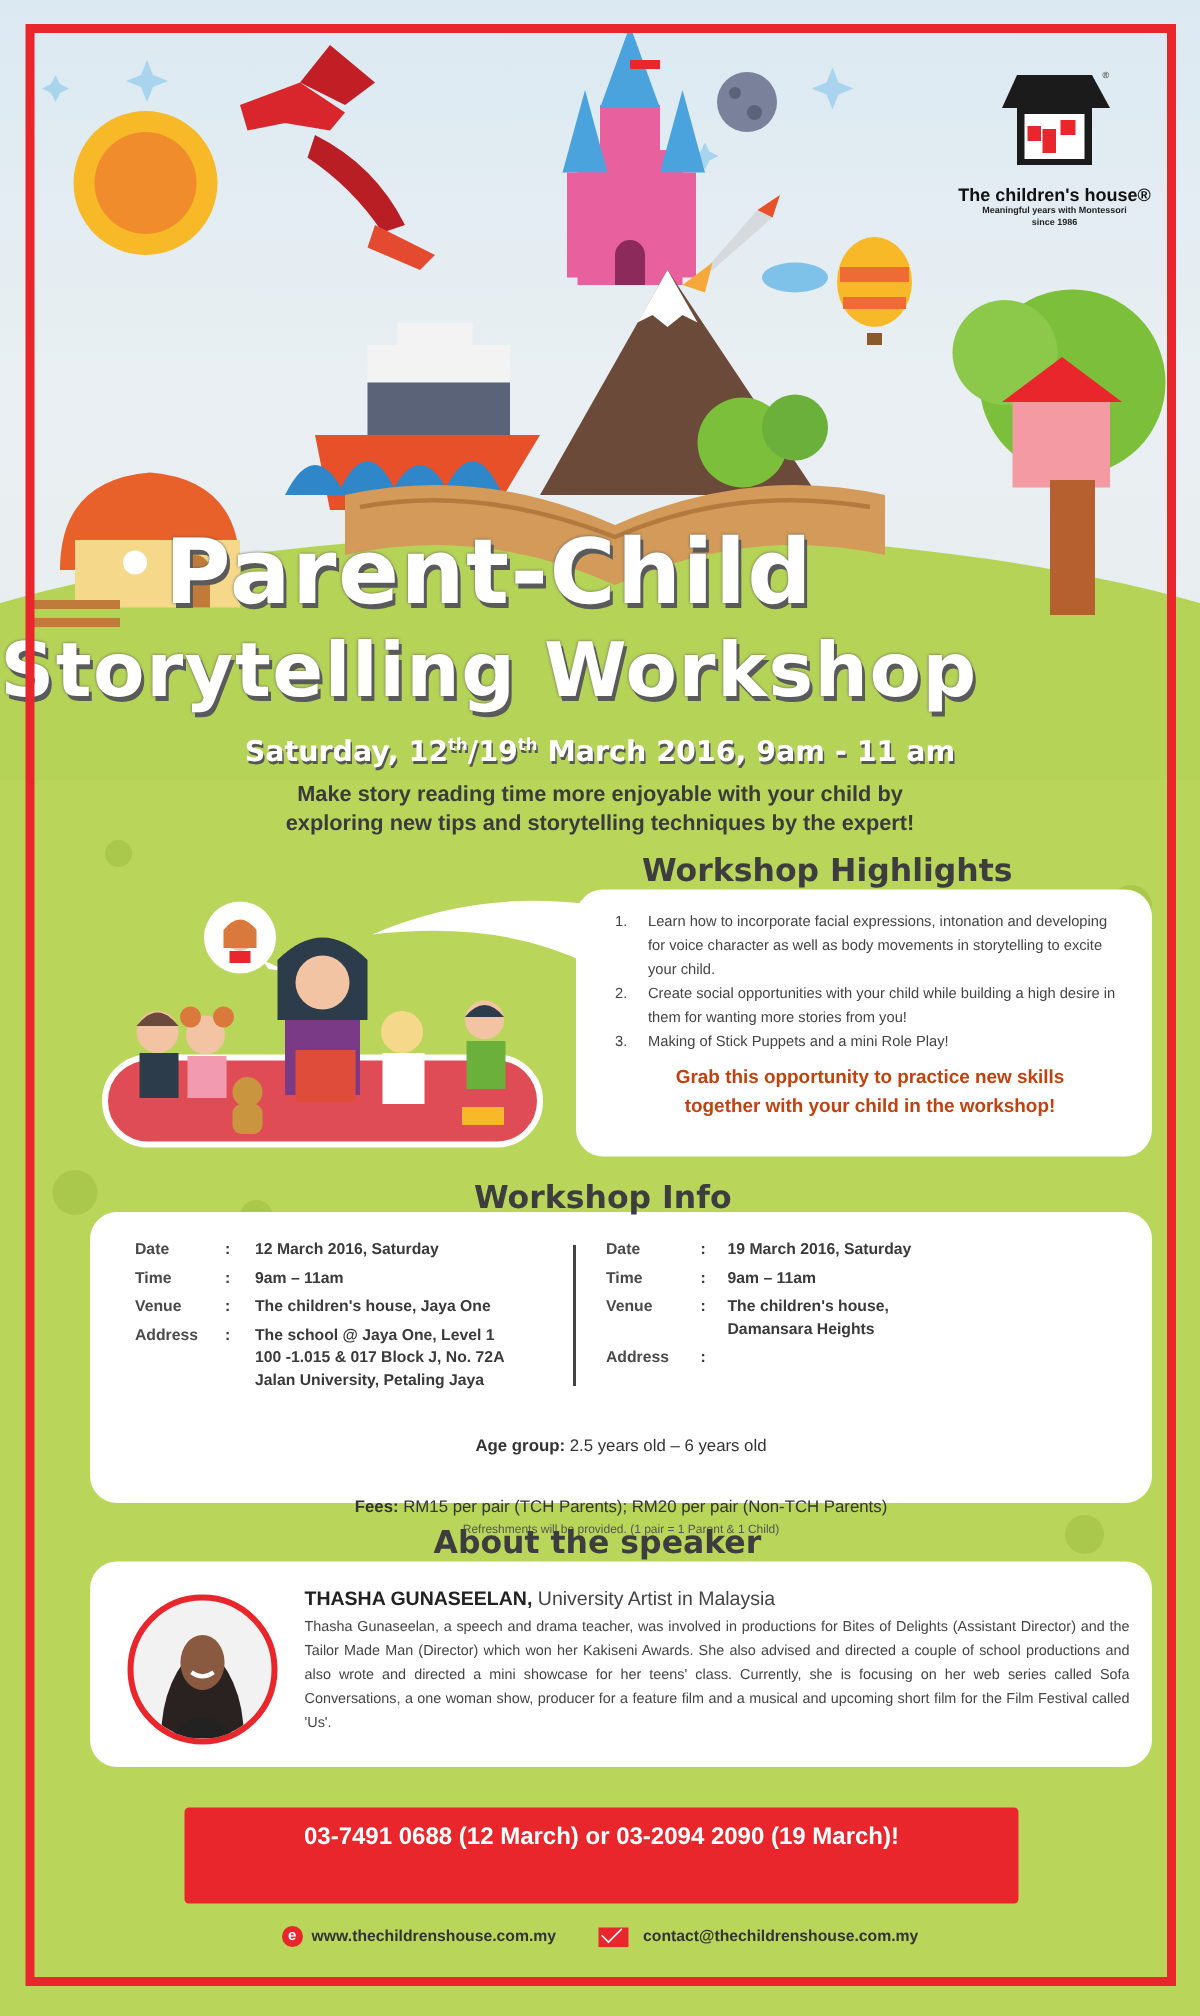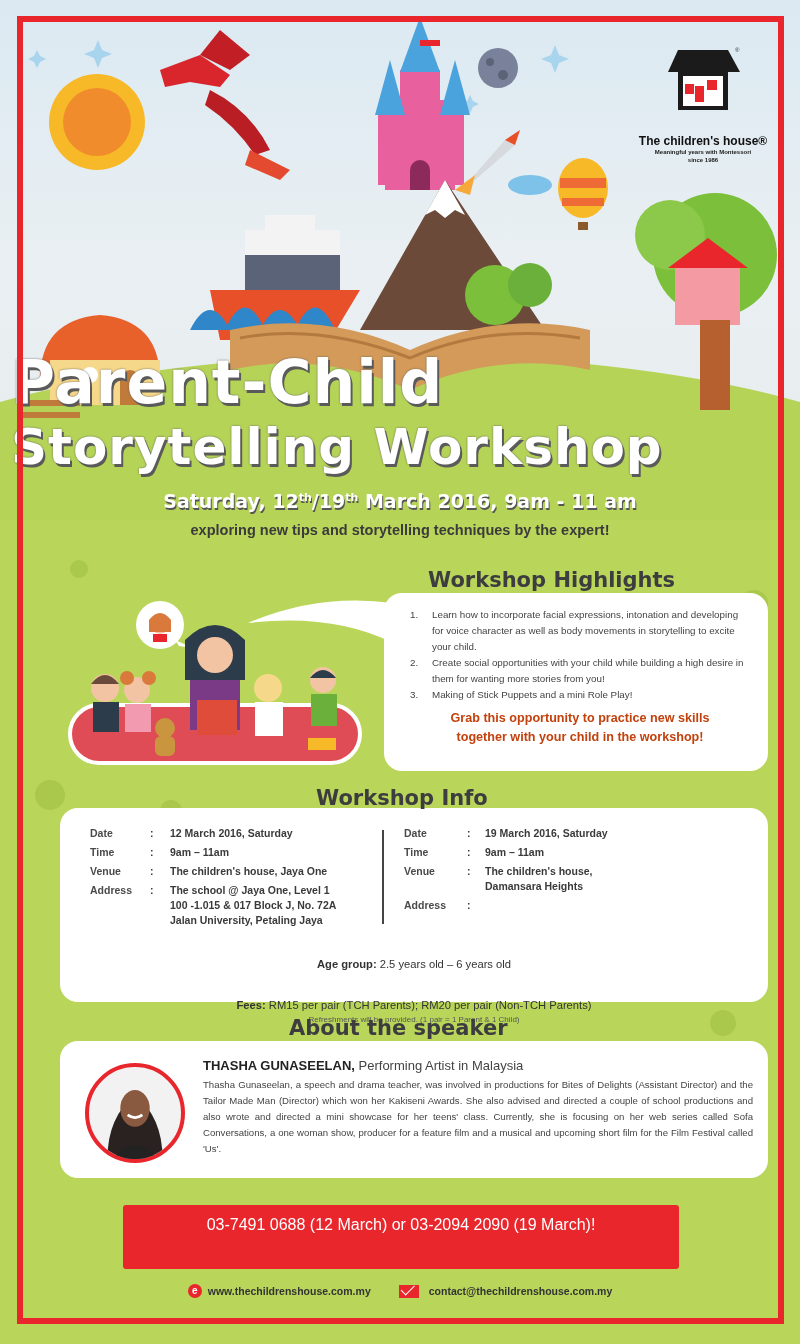--- a/index.html
+++ b/index.html
@@ -25,24 +25,24 @@
     position: absolute; left: 17px; top: 16px; width: 767px; height: 1308px;
     border: 6px solid #e8262c; pointer-events: none; z-index: 5;
   }
 
   
   .illus { position: absolute; left: 0; top: 0; width: 800px; height: 430px; z-index: 1; }
 
   
   .logo { position: absolute; left: 608px; top: 44px; width: 190px; text-align: center; z-index: 6; }
   .logo-house { width: 80px; height: 70px; margin: 0 auto; position: relative; }
-  .logo-name { font-weight: bold; font-size: 12px; color: #111; margin-top: 16px; }
+  .logo-name { font-weight: bold; font-size: 12px; color: #111; margin-top: 4px; }
   .logo-sub { font-size: 6px; font-weight: bold; color: #222; line-height: 8px; }
 
-  .title-wrap { position: absolute; left: 11px; top: 348px; width: 652px; text-align: left; z-index: 4; }
+  .title-wrap { position: absolute; left: 0; top: 348px; width: 652px; text-align: center; z-index: 4; }
   .title-1, .title-2 {
     font-family: "DejaVu Sans", sans-serif; font-weight: bold; color: #fff;
     text-shadow: 2px 3px 0 #5a5a5a, 0 0 2px #5a5a5a;
     letter-spacing: 1px;
   }
   .title-1 { font-size: 60px; line-height: 68px; }
   .title-2 { font-size: 50px; line-height: 58px; margin-top: 2px; }
 
   .date-line {
     position: absolute; left: 0; top: 490px; width: 800px; text-align: center; z-index: 4;
@@ -99,21 +99,21 @@
   .sp-text { position: absolute; left: 143px; top: 16px; width: 550px; color: #444; }
   .sp-name { font-size: 13px; line-height: 18px; }
   .sp-name b { color: #222; }
   .sp-bio { font-size: 9.6px; line-height: 16px; margin-top: 2px; text-align: justify; }
 
   .cta {
     position: absolute; left: 123px; top: 1205px; width: 556px; height: 64px; z-index: 4;
     background: #e8262c; border-radius: 3px; text-align: center; color: #fff; padding-top: 9px;
   }
   .cta-1 { font-size: 16px; line-height: 22px; }
-  .cta-2 { font-size: 16px; line-height: 22px; font-weight: normal; }
+  .cta-2 { font-size: 16px; line-height: 22px; font-weight: bold; }
 
   .contact { position: absolute; left: 0; top: 1284px; width: 800px; display: flex; justify-content: center; align-items: center; z-index: 4; font-size: 10.5px; font-weight: bold; color: #333; }
   .contact .item { display: flex; align-items: center; margin: 0 14px; }
   .icon-web { width: 14px; height: 14px; border-radius: 50%; background: #e8262c; color: #fff; font-size: 10px; line-height: 14px; text-align: center; margin-right: 6px; font-weight: bold; }
   .icon-mail { width: 20px; height: 13px; background: #e8262c; margin-right: 10px; position: relative; }
   .icon-mail:after { content: ""; position: absolute; left: 3px; top: 2px; width: 12px; height: 6px; border-left: 1px solid #fff; border-bottom: 1px solid #fff; transform: rotate(-45deg) translate(1px,-2px); }
 </style>
 </head>
 <body>
 
@@ -260,20 +260,21 @@
 </div>
 
 <div class="title-wrap">
   <div class="title-1">Parent-Child</div>
   <div class="title-2">Storytelling Workshop</div>
 </div>
 
 <div class="date-line"><span>Saturday, 12</span><sup>th</sup><span>/19</span><sup>th</sup><span> March 2016, 9am - 11 am</span></div>
 
 <div class="intro">
+  <div>Make story reading time more enjoyable with your child by</div>
   <div>exploring new tips and storytelling techniques by the expert!</div>
 </div>
 
 <div class="section-title" style="left:428px;top:568px;">Workshop Highlights</div>
 <div class="card hl-card">
   <ul class="hl-list">
     <li>
         <span class="hl-num">1.</span>
         <span>Learn how to incorporate facial expressions, intonation and developing for voice character as well as body movements in storytelling to excite your child.</span>
       </li>
@@ -354,21 +355,21 @@
 <div class="card sp-card">
   <div class="sp-photo">
     <svg viewBox="0 0 100 100" width="92" height="92">
       <path d="M20 100 q0 -45 30 -70 q30 25 30 70z" fill="#2a2220"></path>
       <ellipse cx="50" cy="45" rx="16" ry="20" fill="#8a5a40"></ellipse>
       <path d="M42 52 q8 6 16 0" stroke="#fff" stroke-width="3" fill="none"></path>
       <path d="M25 100 q25 -30 50 0z" fill="#222"></path>
     </svg>
   </div>
   <div class="sp-text">
-    <div class="sp-name"><b>THASHA GUNASEELAN,</b><span> Performing Artist in Malaysia</span></div>
+    <div class="sp-name"><b>THASHA GUNASEELAN,</b><span> University Artist in Malaysia</span></div>
     <div class="sp-bio">Thasha Gunaseelan, a speech and drama teacher, was involved in productions for Bites of Delights (Assistant Director) and the Tailor Made Man (Director) which won her Kakiseni Awards. She also advised and directed a couple of school productions and also wrote and directed a mini showcase for her teens' class. Currently, she is focusing on her web series called Sofa Conversations, a one woman show, producer for a feature film and a musical and upcoming short film for the Film Festival called 'Us'.</div>
   </div>
 </div>
 
 <div class="cta">
   <div class="cta-2">03-7491 0688 (12 March) or 03-2094 2090 (19 March)!</div>
 </div>
 
 <div class="contact">
   <div class="item">

